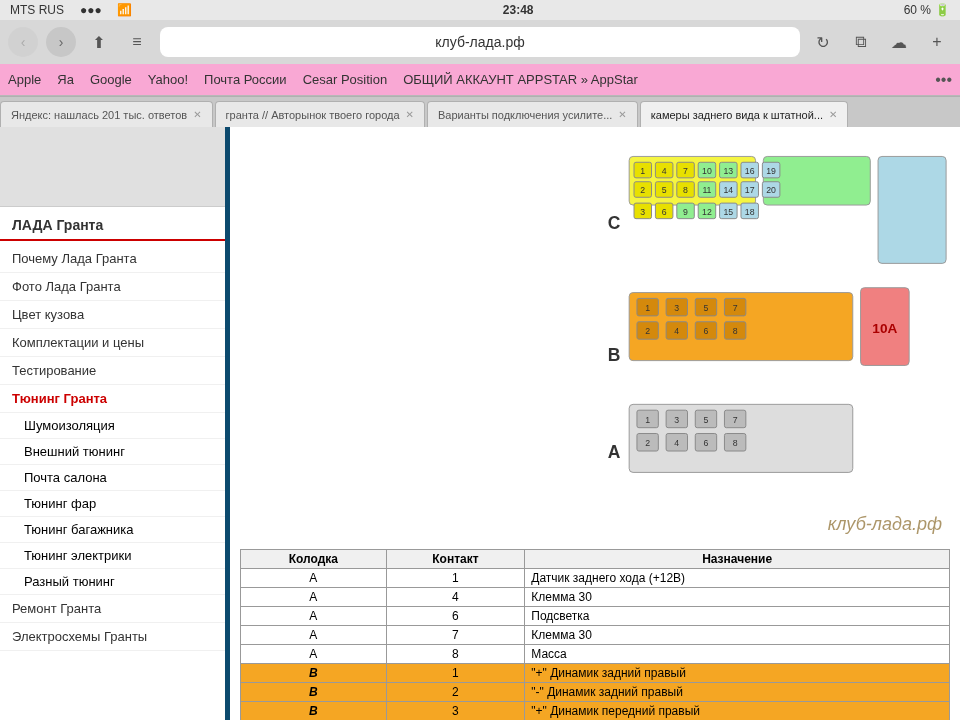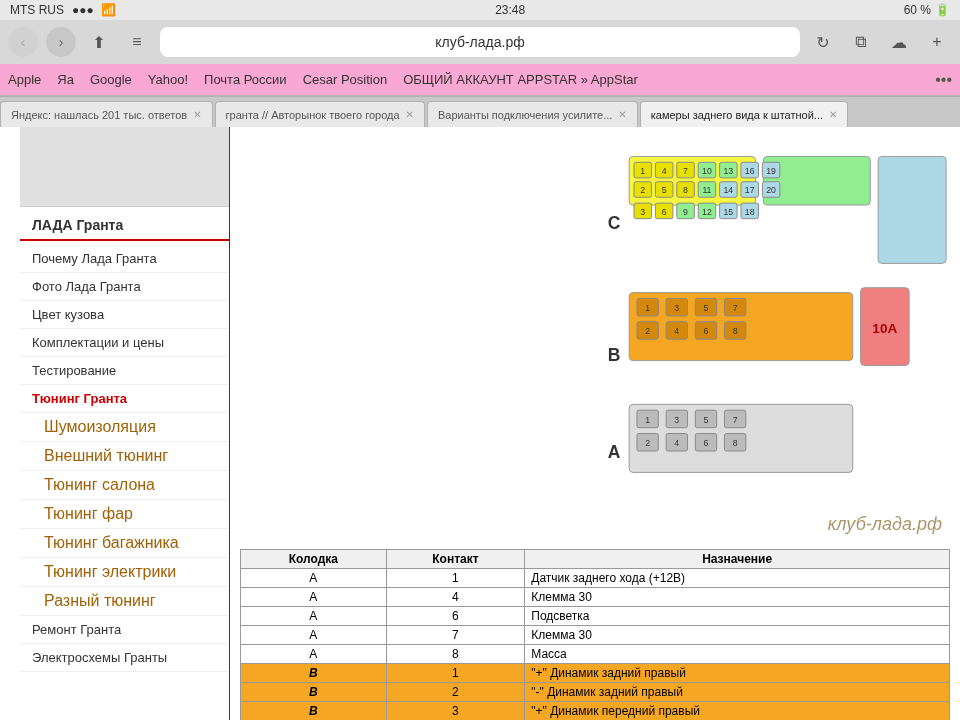--- a/index.html
+++ b/index.html
@@ -9,22 +9,22 @@
     .status-bar {
       background: #e8e8e8;
       height: 20px;
       display: flex;
       align-items: center;
       justify-content: space-between;
       padding: 0 10px;
       font-size: 12px;
       color: #333;
     }
-    .status-bar-left { display: flex; align-items: center; gap: 8px; }
-    .status-bar-center { font-weight: 400; }
+    .status-bar-left { display: flex; align-items: center; gap: 16px; }
+    .status-bar-center { font-weight: 700; }
     .status-bar-right { display: flex; align-items: center; gap: 4px; }
 
     
     .browser-chrome {
       background: #d8d8d8;
       border-bottom: 1px solid #b0b0b0;
     }
     .browser-toolbar {
       height: 44px;
       display: flex;
@@ -117,24 +117,23 @@
       height: calc(720px - 20px - 44px - 32px - 30px);
       background: #f5f5f5;
       overflow: hidden;
     }
 
     
     .sidebar {
       width: 230px;
       min-width: 230px;
       background: white;
-      border-right: 1px solid #0c4a6e;
+      border-right: 5px solid #0c4a6e;
       overflow-y: auto;
       font-size: 13px;
-      padding-left: 20px;
     }
     .sidebar-image-placeholder {
       width: 100%;
       height: 80px;
       background: #e0e0e0;
       border-bottom: 1px solid #ccc;
     }
     .sidebar-title {
       font-size: 14px;
       font-weight: bold;
@@ -151,24 +150,24 @@
     }
     .sidebar-section-title {
       padding: 6px 12px;
       color: #c00;
       font-weight: bold;
       cursor: pointer;
       border-bottom: 1px solid #f0f0f0;
     }
     .sidebar-sub-item {
       padding: 5px 12px 5px 24px;
-      color: #a16207;
+      color: #000000;
       cursor: pointer;
       border-bottom: 1px solid #f0f0f0;
-      font-size: 16px;
+      font-size: 13px;
     }
 
     
     .main-content {
       flex: 1;
       background: white;
       overflow: auto;
       padding: 10px;
     }
 
@@ -283,21 +282,21 @@
     <div class="sidebar-title">ЛАДА Гранта</div>
 
     <div class="sidebar-item">Почему Лада Гранта</div>
     <div class="sidebar-item">Фото Лада Гранта</div>
     <div class="sidebar-item">Цвет кузова</div>
     <div class="sidebar-item">Комплектации и цены</div>
     <div class="sidebar-item">Тестирование</div>
     <div class="sidebar-section-title">Тюнинг Гранта</div>
     <div class="sidebar-sub-item">Шумоизоляция</div>
     <div class="sidebar-sub-item">Внешний тюнинг</div>
-    <div class="sidebar-sub-item">Тюнинг салона</div>
+    <div class="sidebar-sub-item">Почта салона</div>
     <div class="sidebar-sub-item">Тюнинг фар</div>
     <div class="sidebar-sub-item">Тюнинг багажника</div>
     <div class="sidebar-sub-item">Тюнинг электрики</div>
     <div class="sidebar-sub-item">Разный тюнинг</div>
     <div class="sidebar-item">Ремонт Гранта</div>
     <div class="sidebar-item">Электросхемы Гранты</div>
   </div>
 
   <div class="main-content">
 

